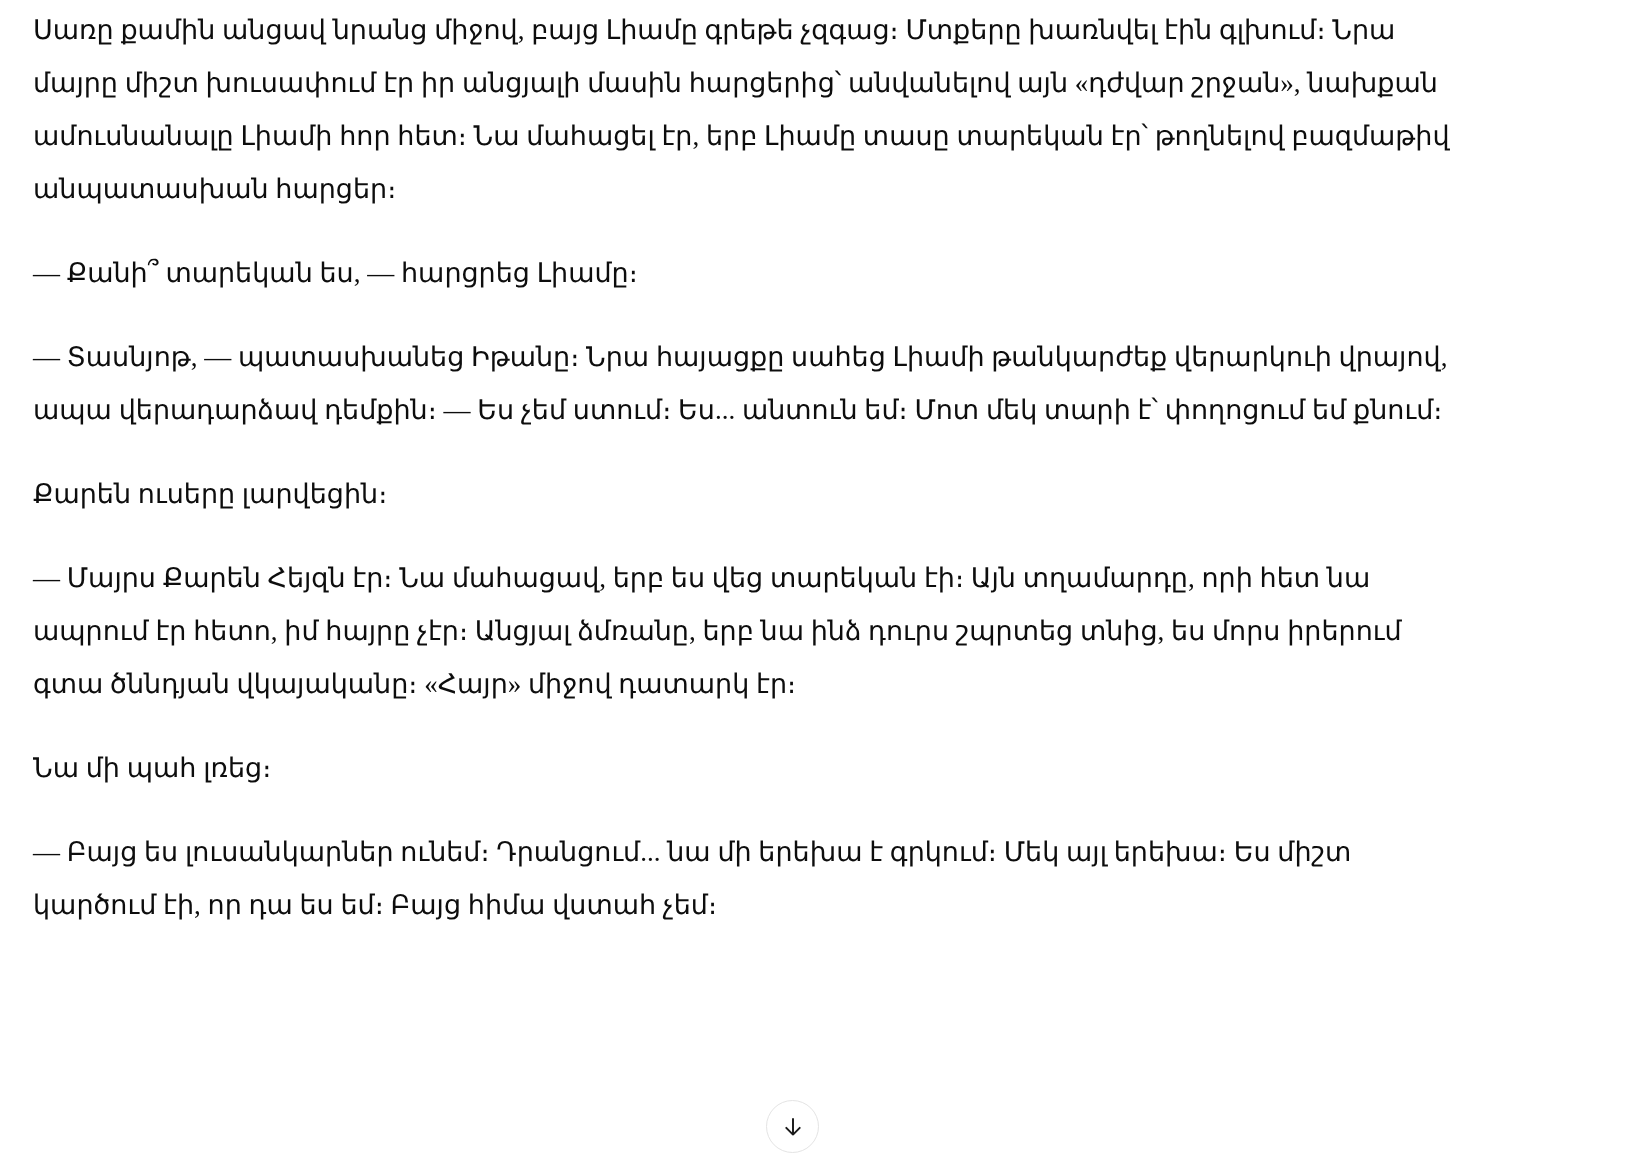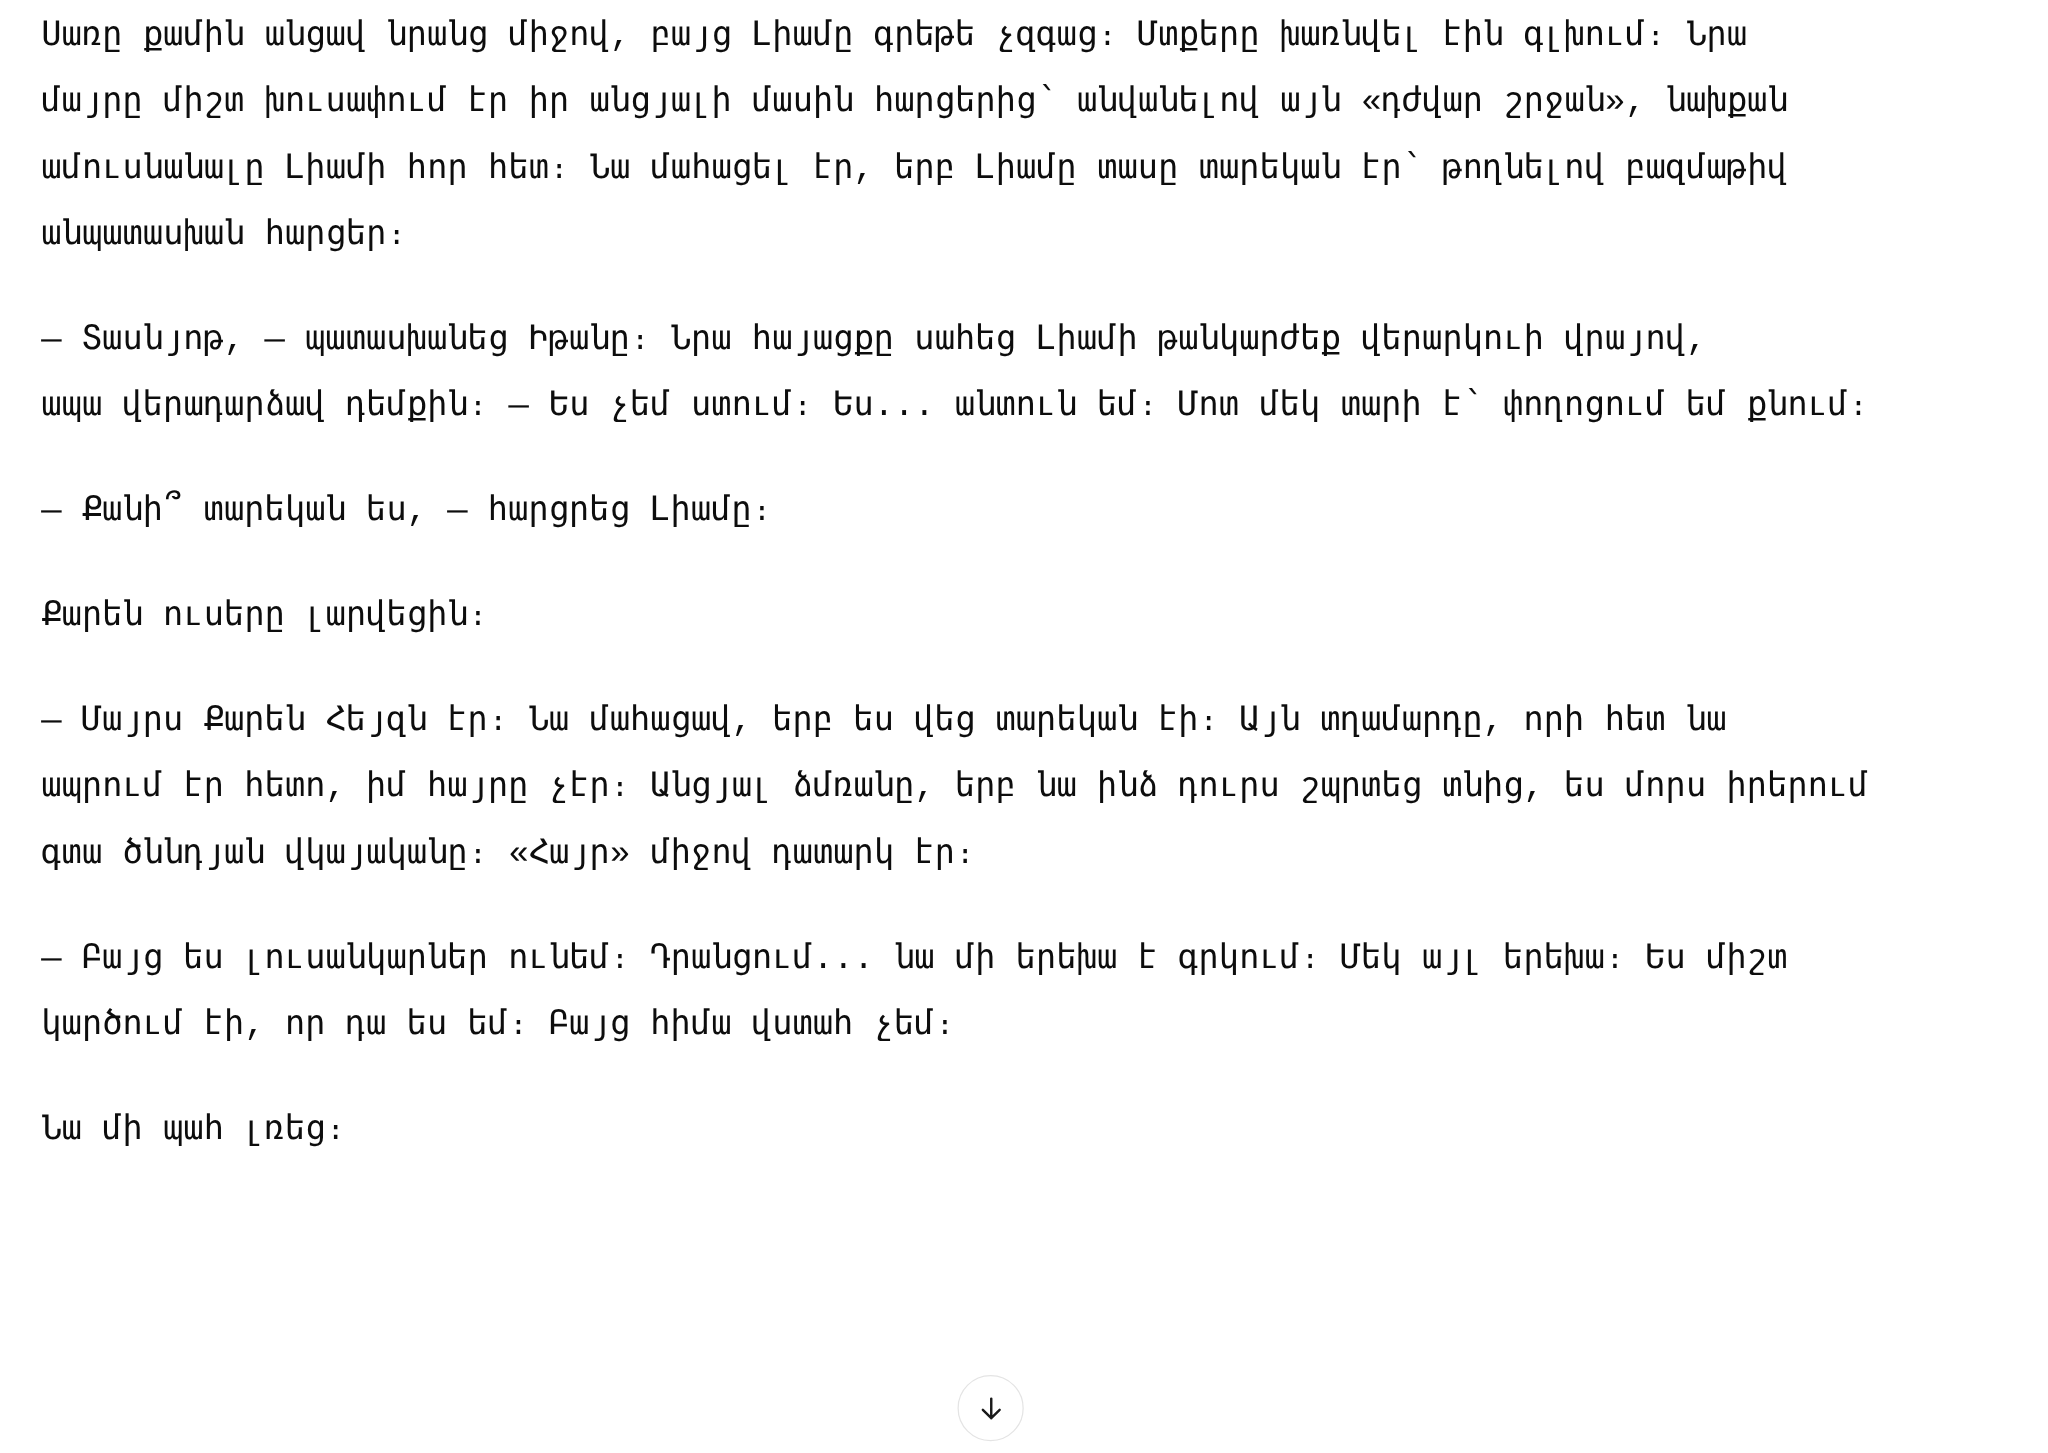--- a/index.html
+++ b/index.html
@@ -12,21 +12,21 @@
   }
   .page {
     position: relative;
     width: 1638px;
     height: 1162px;
     background: #ffffff;
   }
   .prose {
     box-sizing: border-box;
     padding: 4px 6px 0 33px;
-    font-family: Liberation Mono, monospace;
+    font-family: Liberation Serif, serif;
     font-size: 27px;
     line-height: 53px;
     color: #0d0d0d;
     font-weight: 400;
   }
   .prose p {
     margin: 0 0 31px 0;
     white-space: pre-line; 
   }
   .scroll-btn {
@@ -52,30 +52,30 @@
 </head>
 <body>
 
 <div class="page">
 
   <div class="prose">
     <p>Սառը քամին անցավ նրանց միջով, բայց Լիամը գրեթե չզգաց։ Մտքերը խառնվել էին գլխում։ Նրա
 մայրը միշտ խուսափում էր իր անցյալի մասին հարցերից՝ անվանելով այն «դժվար շրջան», նախքան
 ամուսնանալը Լիամի հոր հետ։ Նա մահացել էր, երբ Լիամը տասը տարեկան էր՝ թողնելով բազմաթիվ
 անպատասխան հարցեր։</p>
+    <p>— Քանի՞ տարեկան ես, — հարցրեց Լիամը։</p>
     <p>— Տասնյոթ, — պատասխանեց Իթանը։ Նրա հայացքը սահեց Լիամի թանկարժեք վերարկուի վրայով,
 ապա վերադարձավ դեմքին։ — Ես չեմ ստում։ Ես... անտուն եմ։ Մոտ մեկ տարի է՝ փողոցում եմ քնում։</p>
-    <p>— Քանի՞ տարեկան ես, — հարցրեց Լիամը։</p>
     <p>Քարեն ուսերը լարվեցին։</p>
     <p>— Մայրս Քարեն Հեյզն էր։ Նա մահացավ, երբ ես վեց տարեկան էի։ Այն տղամարդը, որի հետ նա
 ապրում էր հետո, իմ հայրը չէր։ Անցյալ ձմռանը, երբ նա ինձ դուրս շպրտեց տնից, ես մորս իրերում
 գտա ծննդյան վկայականը։ «Հայր» միջով դատարկ էր։</p>
+    <p>Նա մի պահ լռեց։</p>
     <p>— Բայց ես լուսանկարներ ունեմ։ Դրանցում... նա մի երեխա է գրկում։ Մեկ այլ երեխա։ Ես միշտ
 կարծում էի, որ դա ես եմ։ Բայց հիմա վստահ չեմ։</p>
-    <p>Նա մի պահ լռեց։</p>
   </div>
 
   <button class="scroll-btn" aria-label="Scroll to bottom">
     <span>
       <svg width="26" height="26" viewBox="0 0 24 24" fill="none">
         <path d="M12 4.5 V19 M5.8 12.8 L12 19 L18.2 12.8" stroke="#1a1a1a" stroke-width="1.8" stroke-linecap="round" stroke-linejoin="round"></path>
       </svg>
     </span>
   </button>
 

